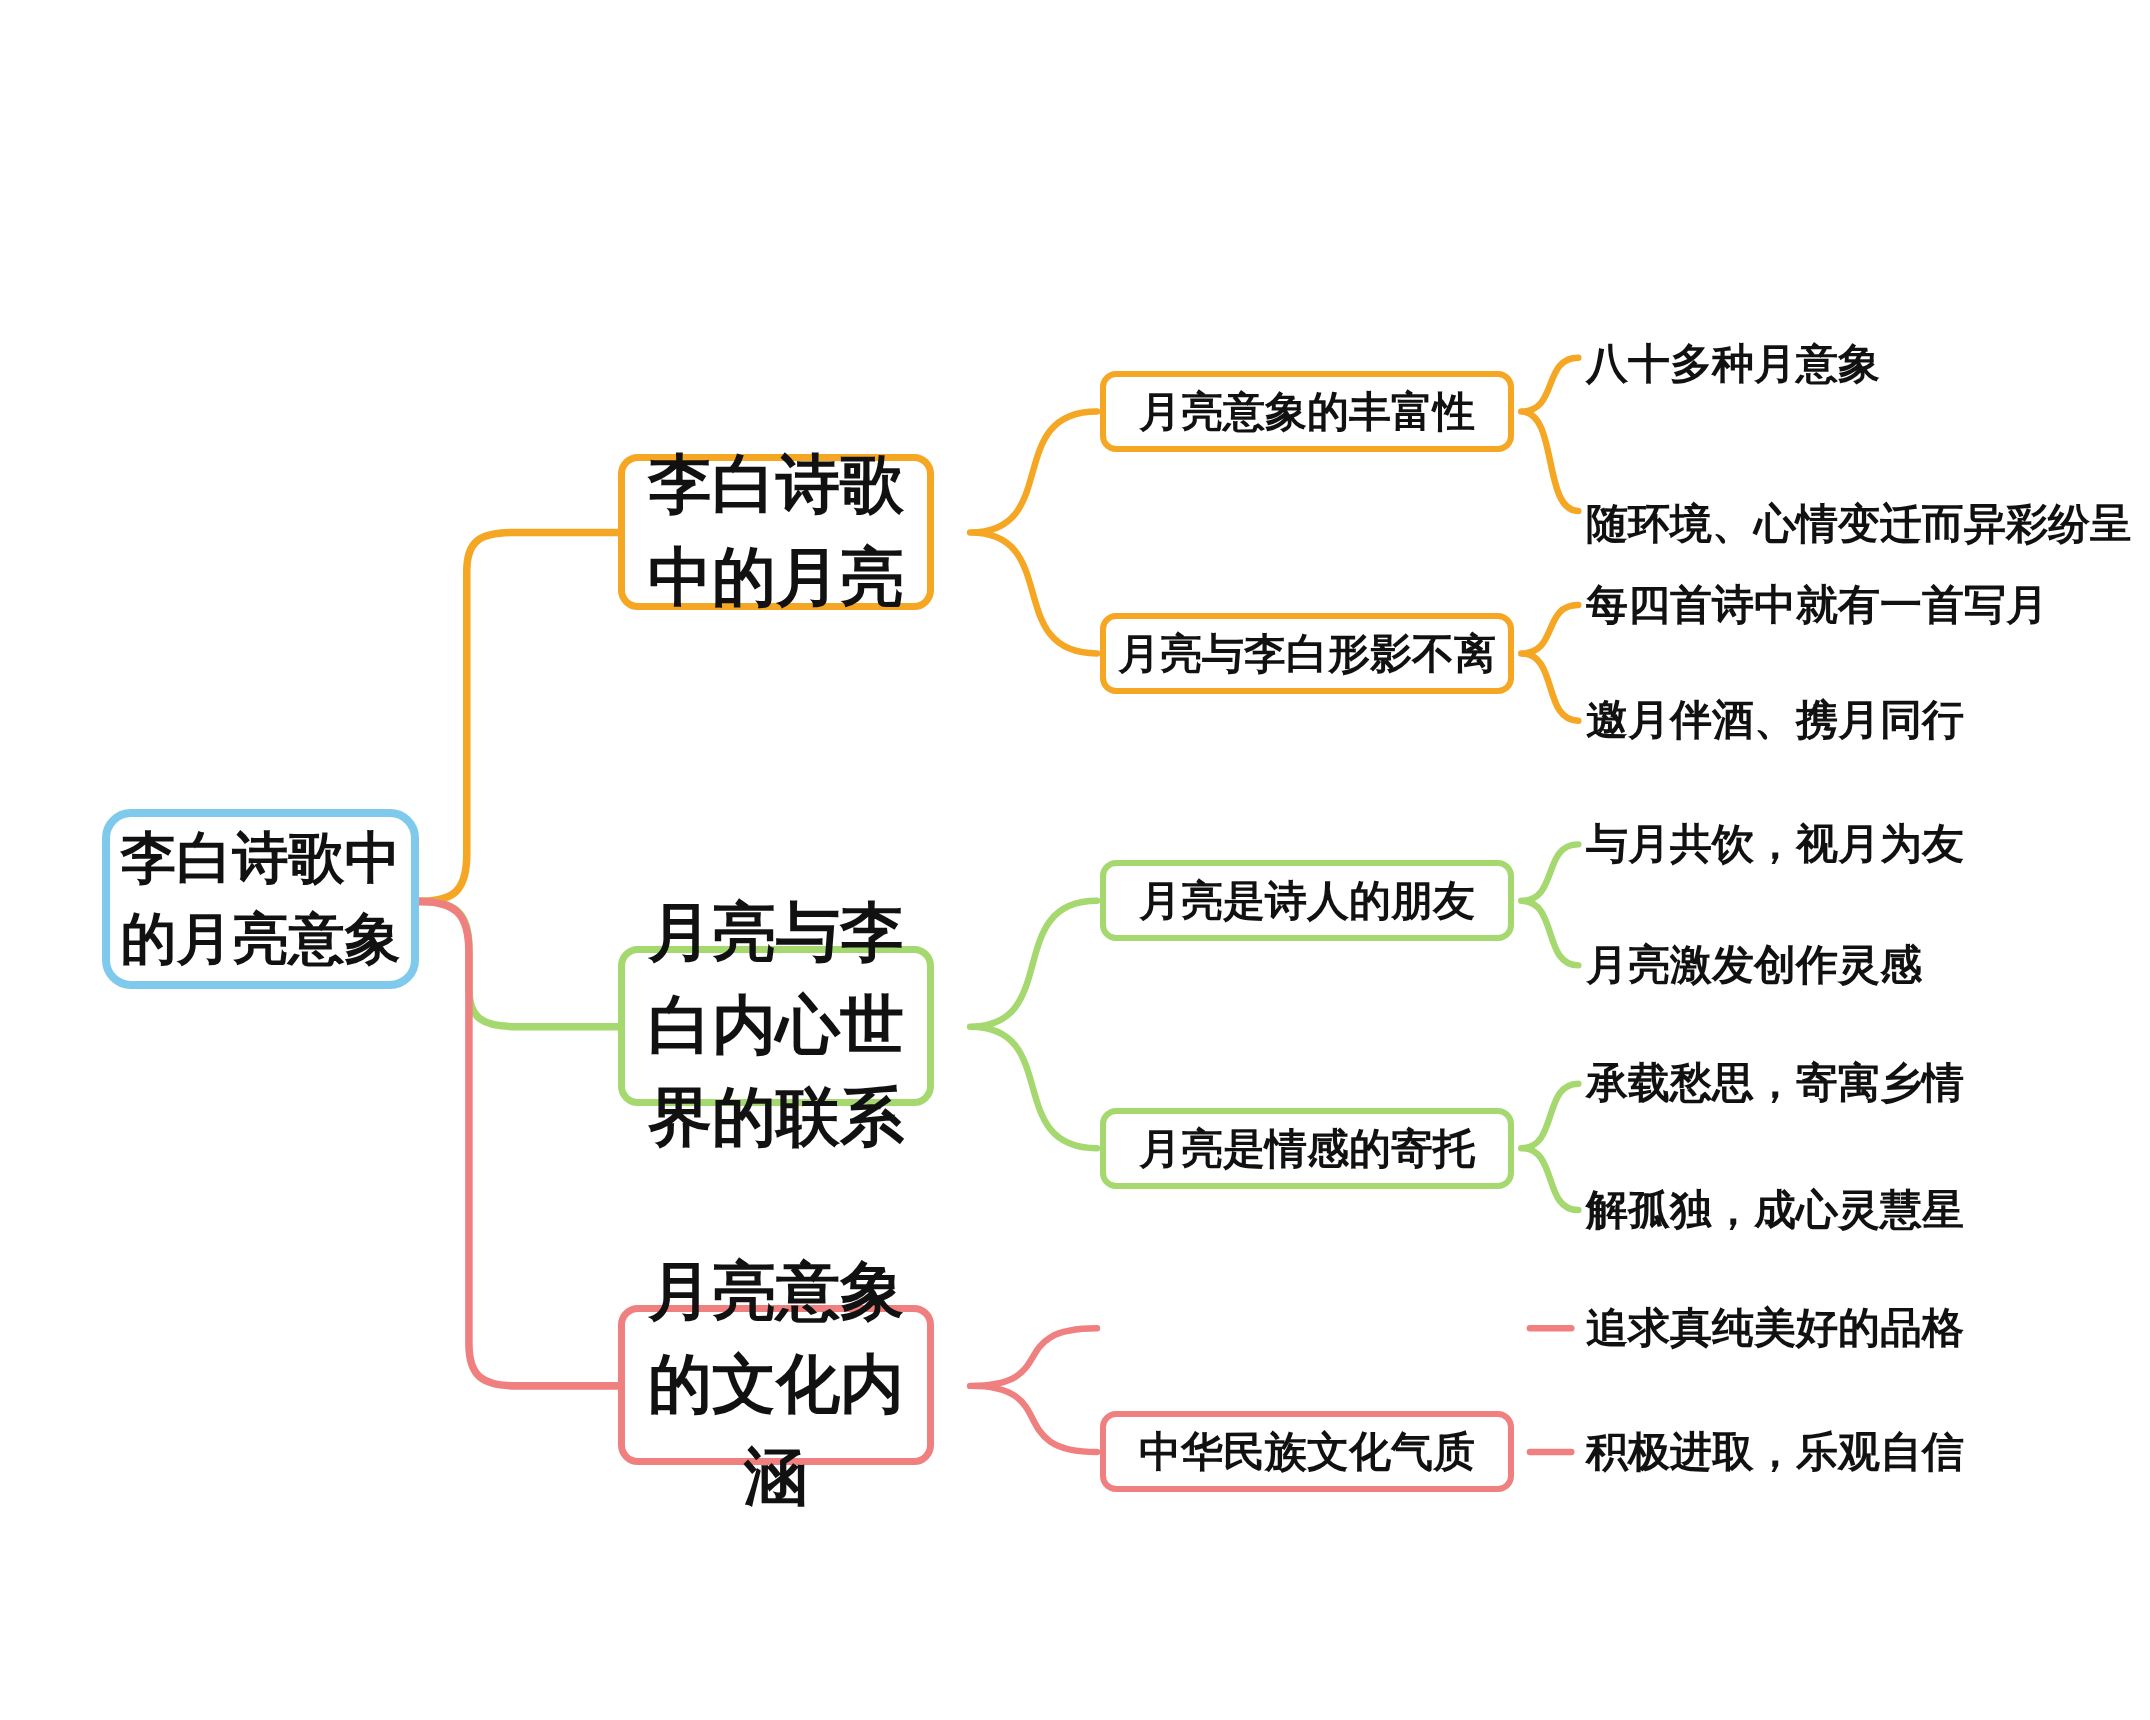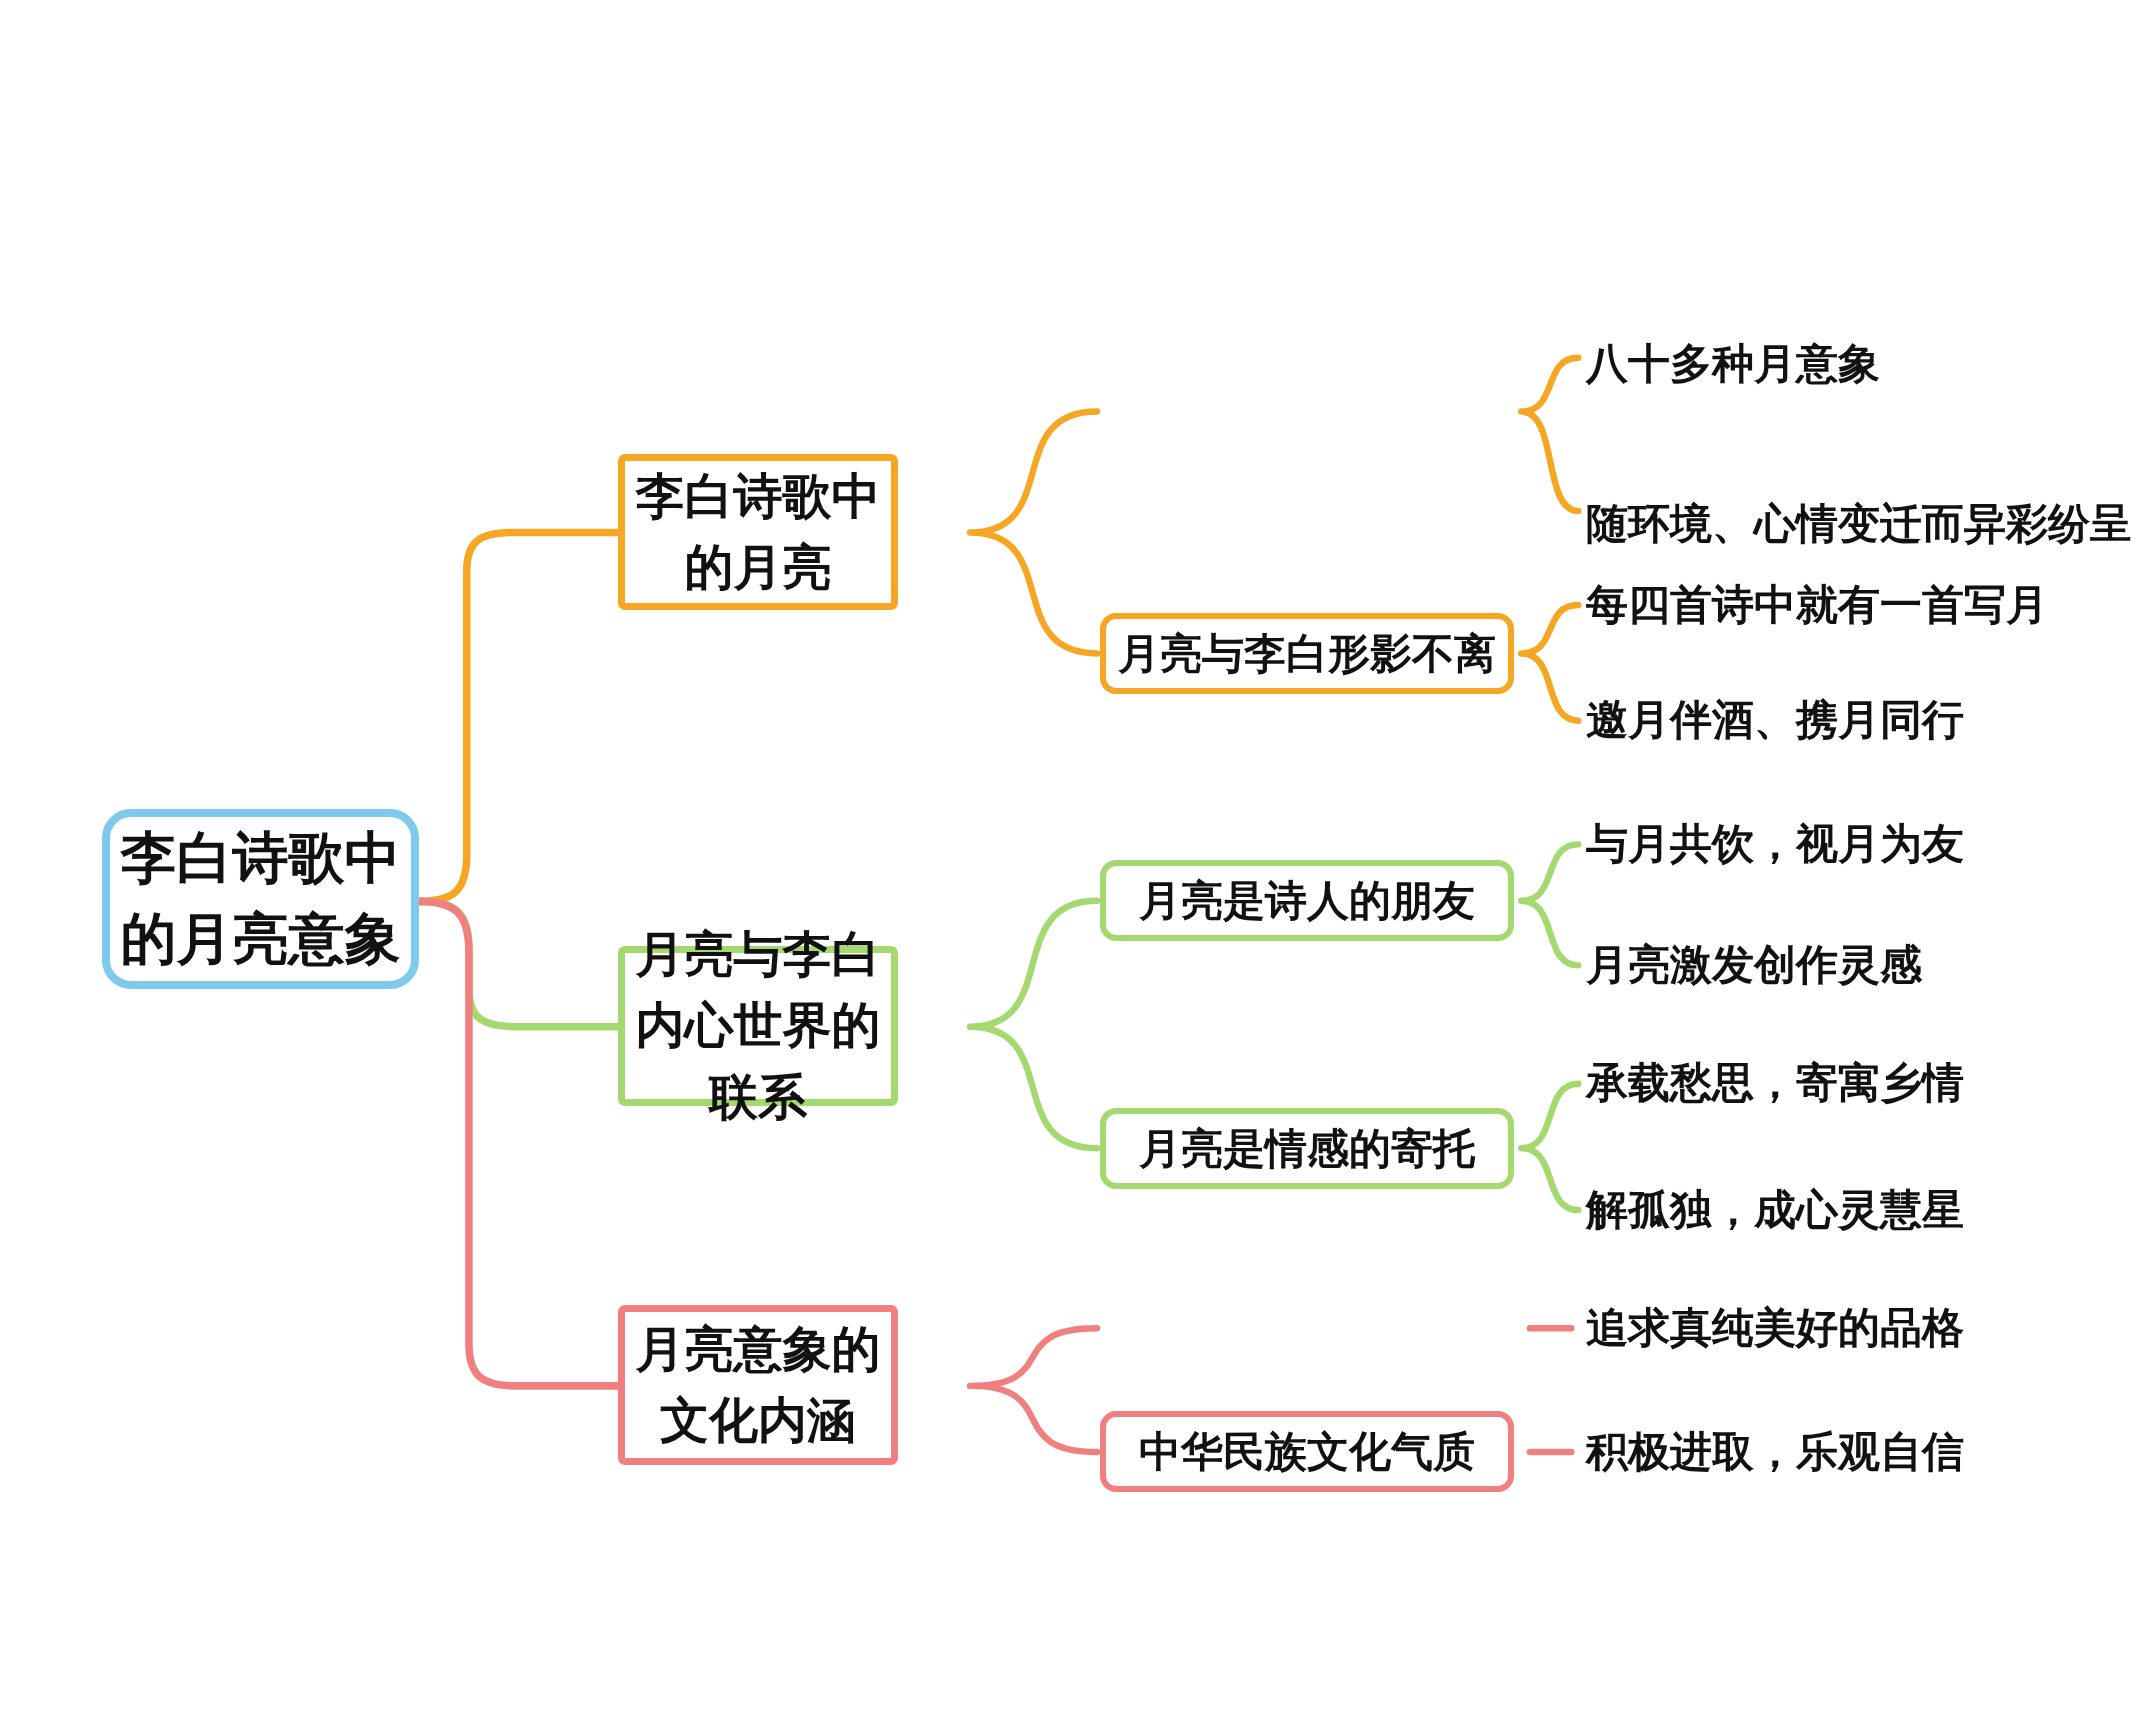--- a/index.html
+++ b/index.html
@@ -20,21 +20,21 @@
     text-align:center;
     box-sizing:border-box;
     line-height:1.45;
   }
   .root-node{
     left:102px;top:809px;width:317px;height:180px;
     border:8.6px solid #7FC9EC;border-radius:29px;
     font-size:56px;
     padding:0 9.7px;
   }
-  .l1{width:280px;border-radius:7px;font-size:49px;padding:0 9.7px;}
+  .l1{width:316px;border-radius:20px;font-size:64px;padding:0 9.7px;}
   .l1.orange{left:618px;top:454px;height:156px;border:7px solid #F5A623;}
   .l1.green {left:618px;top:946px;height:160px;border:7px solid #A5D86E;}
   .l1.red   {left:618px;top:1305px;height:160px;border:7px solid #F08080;}
   .l2{
     left:1100px;width:414px;height:81px;
     border-radius:16px;font-size:42px;line-height:1;
   }
   .l2.orange{border:6.5px solid #F5A623;}
   .l2.green {border:6.5px solid #A5D86E;}
   .l2.red   {border:6.5px solid #F08080;}
@@ -66,20 +66,21 @@
     <path d="M 2845 2470 L 2922 2470" stroke="#F08080" stroke-width="12"></path>
     <path d="M 2845 2700 L 2922 2700" stroke="#F08080" stroke-width="12"></path>
   </svg>
 
   <div class="node root-node">李白诗歌中的月亮意象</div>
 
   <div class="node l1 orange">李白诗歌中的月亮</div>
   <div class="node l1 green">月亮与李白内心世界的联系</div>
   <div class="node l1 red">月亮意象的文化内涵</div>
 
+  <div class="node l2 orange" style="top:371px;">月亮意象的丰富性</div>
   <div class="node l2 orange" style="top:613px;">月亮与李白形影不离</div>
   <div class="node l2 green" style="top:860px;">月亮是诗人的朋友</div>
   <div class="node l2 green" style="top:1108px;">月亮是情感的寄托</div>
   <div class="node l2 red" style="top:1411px;">中华民族文化气质</div>
 
   <div class="leaf" style="top:364px;">八十多种月意象</div>
   <div class="leaf" style="top:524px;">随环境、心情变迁而异彩纷呈</div>
   <div class="leaf" style="top:605px;">每四首诗中就有一首写月</div>
   <div class="leaf" style="top:720px;">邀月伴酒、携月同行</div>
   <div class="leaf" style="top:844px;">与月共饮，视月为友</div>

